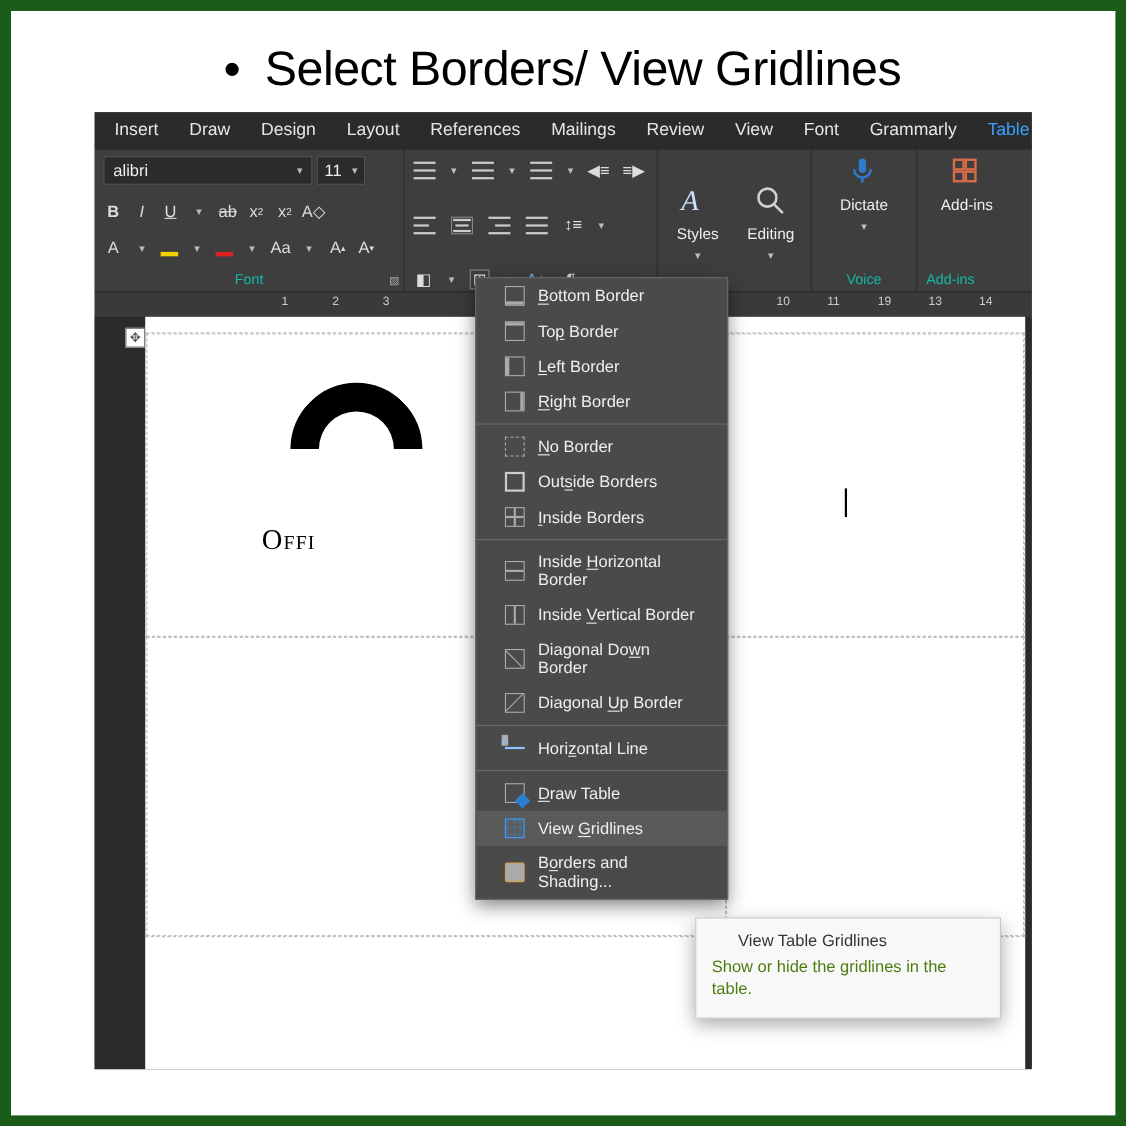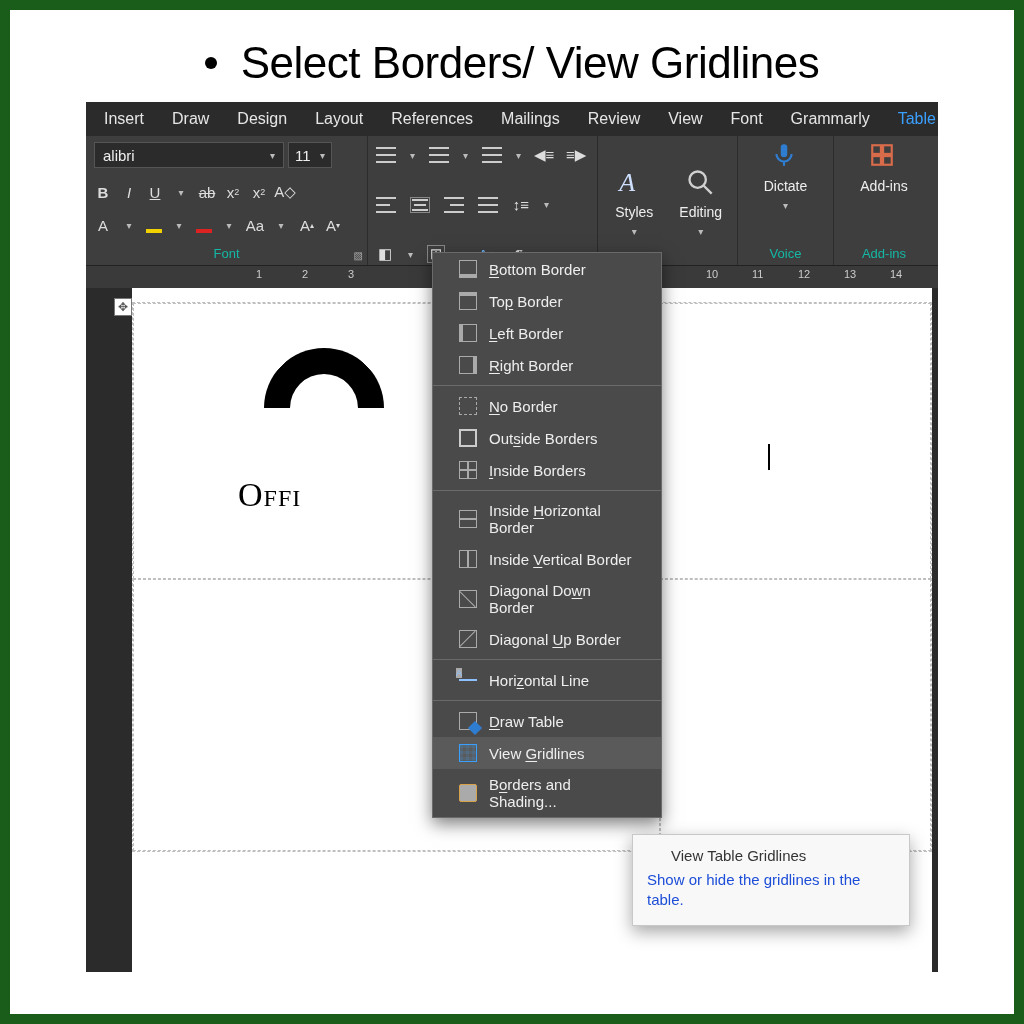--- a/index.html
+++ b/index.html
@@ -132,21 +132,21 @@
   .tbl-row { display:flex; }
   .tbl-cell { border:1px dashed #bfbfbf; height:276px; }
   .tbl-row.second .tbl-cell { height: 272px; }
   .tbl .c1 { width: 66%; }
   .tbl .c2 { width: 34%; }
   .logo-block { width: 180px; height: 180px; margin: 44px 0 0 100px;}
   .logo-ring {
     width:120px; height:120px; border:26px solid #000; border-right-color:transparent; border-bottom-color:transparent;
     border-radius:50%; transform: rotate(45deg); margin:0 auto;
   }
-  .logo-text { font-family: Georgia, serif; font-variant: small-caps; font-size:34px; letter-spacing:1px; margin-top:8px; text-align:left; padding-left:4px;}
+  .logo-text { font-family: Georgia, serif; font-variant: small-caps; font-size:26px; letter-spacing:1px; margin-top:8px; text-align:left; padding-left:4px;}
   .cursor-bar { position:absolute; left: 636px; top: 156px; width:2px; height:26px; background:#000;}
 
   
   .dropdown {
     position:absolute;
     left: 346px;
     top: 150px;
     width: 230px;
     background:#4a4a4a;
     border:1px solid #6a6a6a;
@@ -199,21 +199,21 @@
     width: 278px;
     background:#f8f8f8;
     border:1px solid #c8c8c8;
     box-shadow: 0 6px 16px rgba(0,0,0,.35);
     padding:12px 14px 14px 14px;
     color:#333;
     font-size:15px;
     z-index:60;
   }
   .tooltip .tt-title { font-weight:400; margin-bottom:6px;margin-left:24px;}
-  .tooltip .tt-body { font-size:15px; color:#1d4ed8; line-height:1.35;}
+  .tooltip .tt-body { font-size:15px; color:#4d7c0f; line-height:1.35;}
 
   .caret { font-size:10px; color:#bbb; }
 </style>
 </head>
 <body>
 
 <div class="outer-frame">
   <div class="instruction-row">
     <div class="bullet-dot"></div>
     <div class="instruction-text">Select Borders/ View Gridlines</div>
@@ -358,21 +358,21 @@
                 <path d="M5 11a7 7 0 0 0 14 0" stroke="#2f7dd1" stroke-width="2" fill="none"></path>
                 <line x1="12" y1="18" x2="12" y2="22" stroke="#2f7dd1" stroke-width="2"></line>
               </svg>
           </div>
           <div class="lbl">Dictate</div>
           <div class="chev">▾</div>
         </div>
         <div class="rib-label">Voice</div>
       </div>
 
-      <div class="rib-group" style="width:100px; align-items:center; border-right:none">
+      <div class="rib-group" style="width:100px; align-items:flex-start; border-right:none">
         <div class="bigbtn">
           <div class="ic">
             <svg viewBox="0 0 24 24" width="26" height="26" fill="none" stroke="#d86b4a" stroke-width="2">
                 <rect x="3" y="3" width="8" height="8"></rect>
                 <rect x="13" y="3" width="8" height="8"></rect>
                 <rect x="3" y="13" width="8" height="8"></rect>
                 <rect x="13" y="13" width="8" height="8"></rect>
               </svg>
           </div>
           <div class="lbl">Add-ins</div>
@@ -381,21 +381,21 @@
       </div>
 
     </div>
 
     <div class="ruler">
       <span class="tick" style="left:170px">1</span>
       <span class="tick" style="left:216px">2</span>
       <span class="tick" style="left:262px">3</span>
       <span class="tick" style="left:620px">10</span>
       <span class="tick" style="left:666px">11</span>
-      <span class="tick" style="left:712px">12</span>
+      <span class="tick" style="left:712px">19</span>
       <span class="tick" style="left:758px">13</span>
       <span class="tick" style="left:804px">14</span>
     </div>
 
     <div class="doc-area">
       <div class="left-gutter"></div>
       <div class="page">
         <div class="table-anchor">✥</div>
         <div class="tbl">
           <div class="tbl-row">

